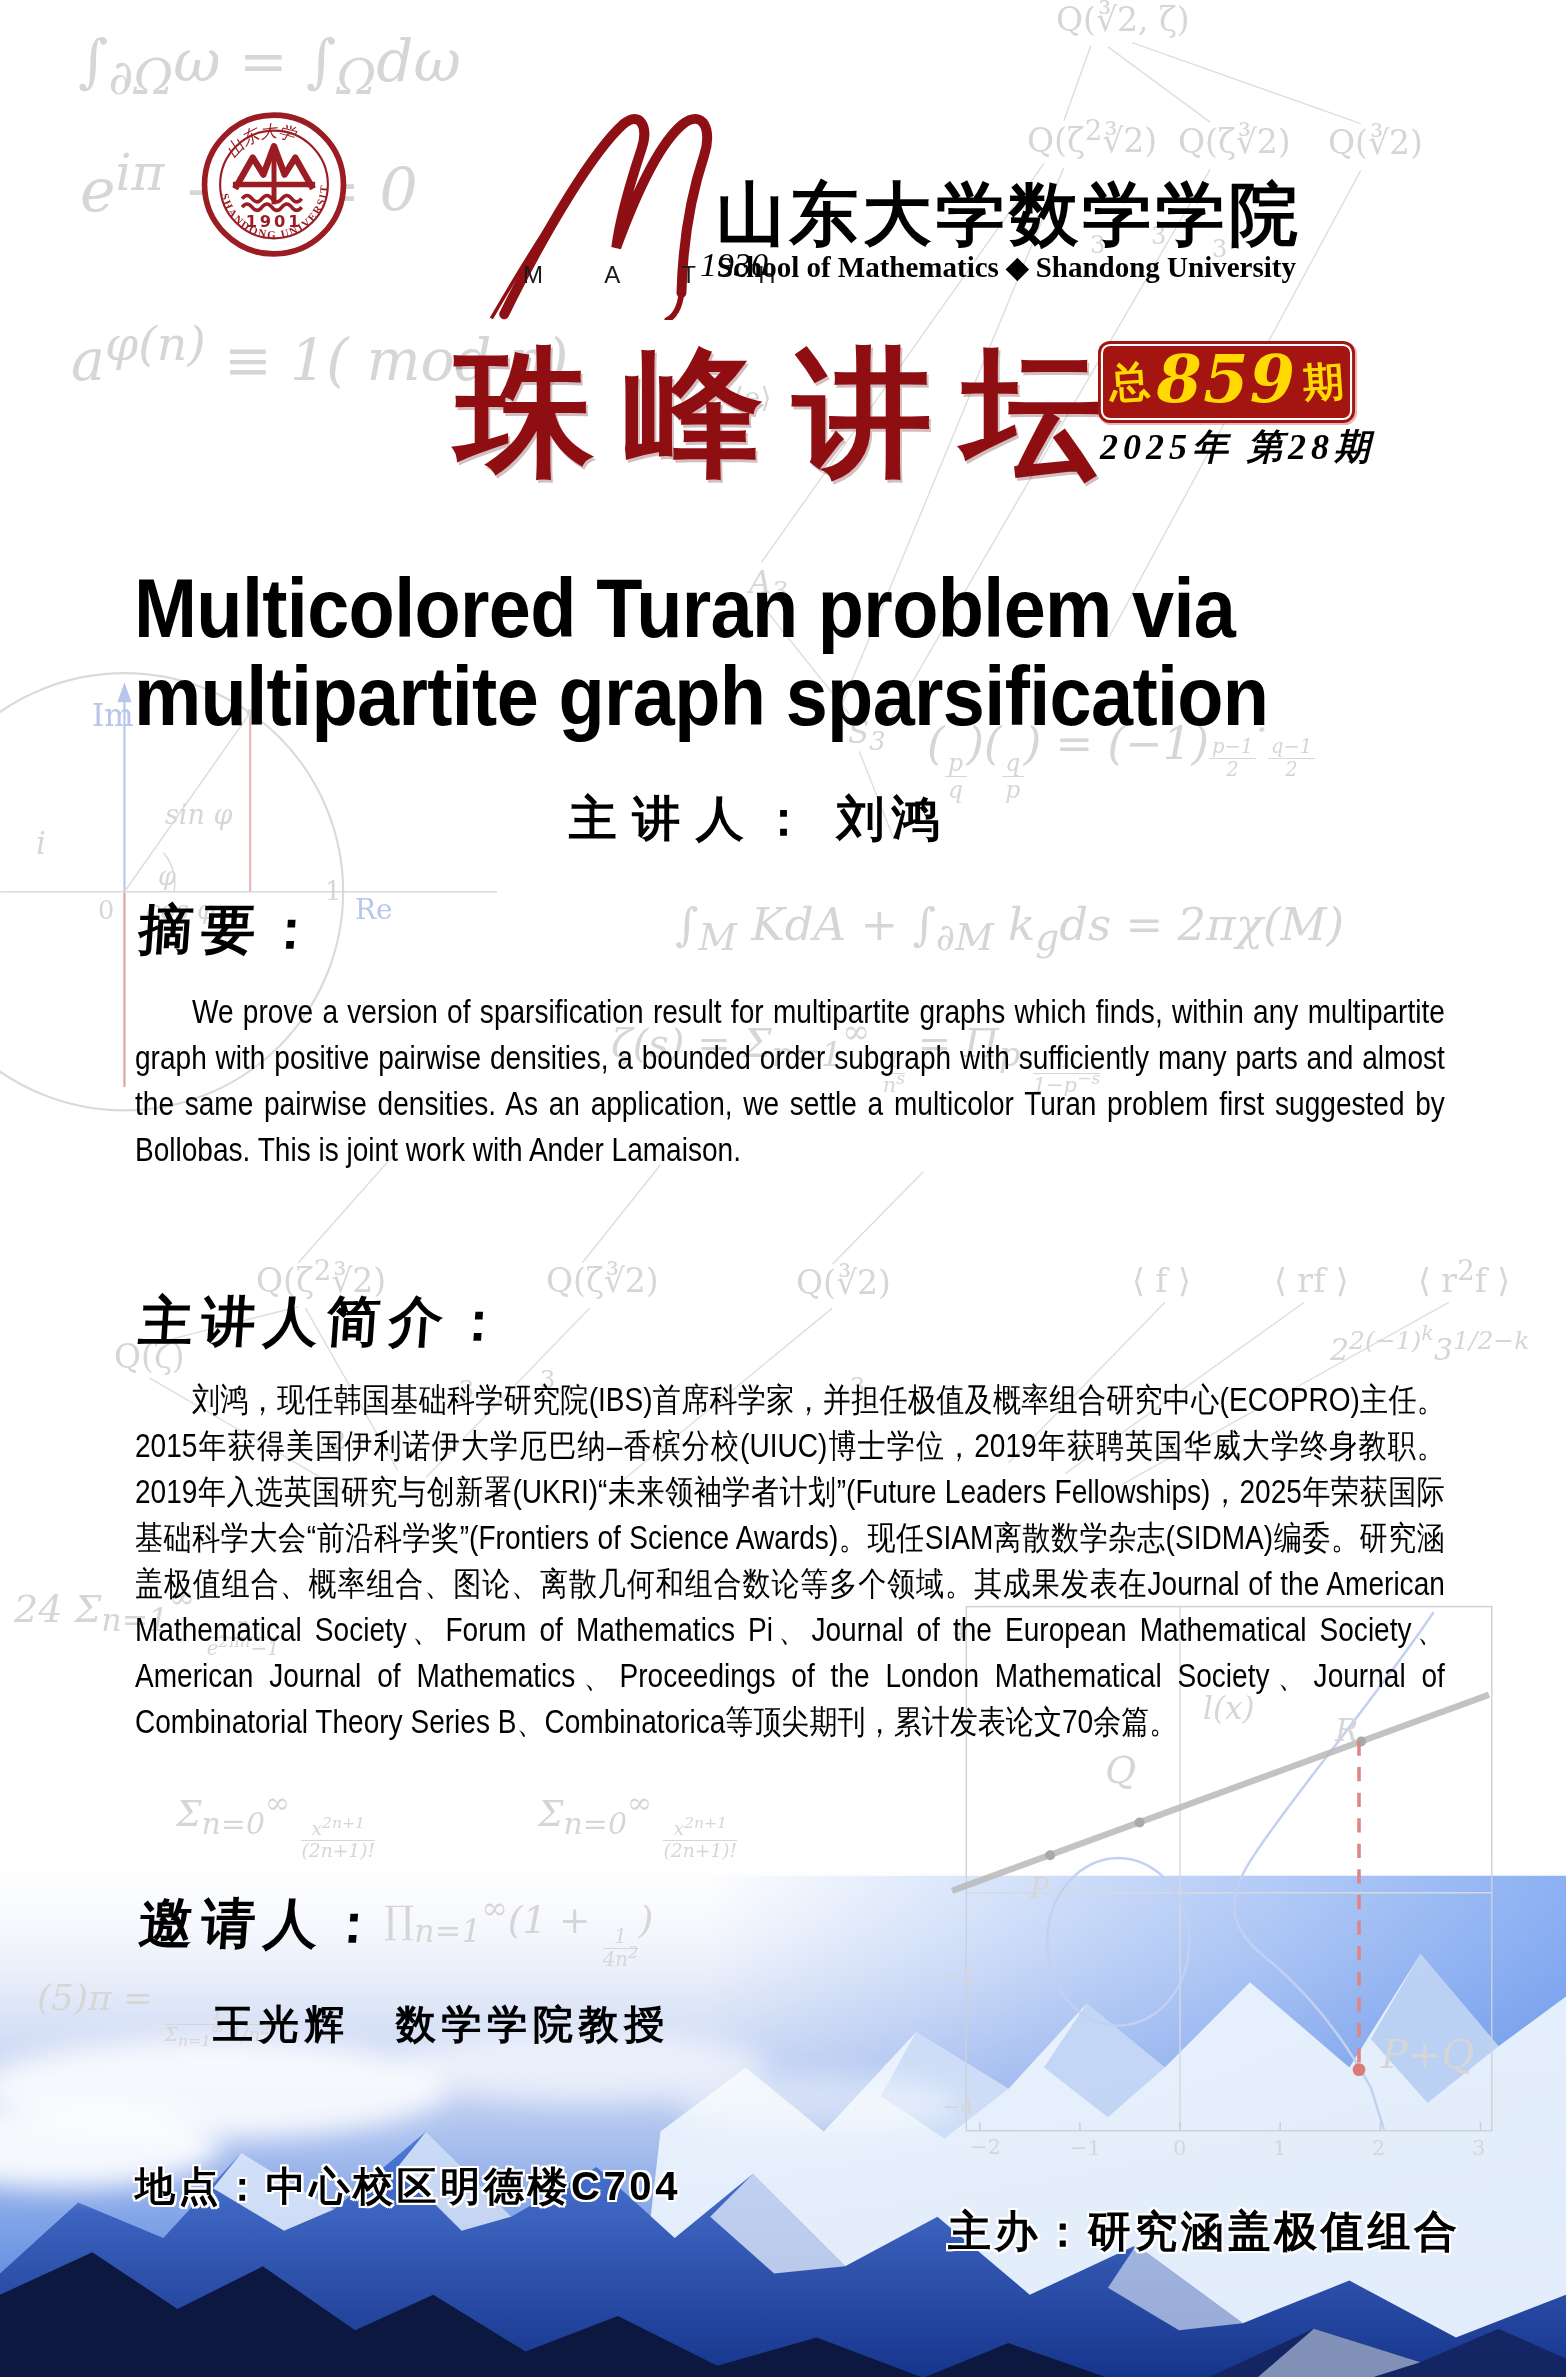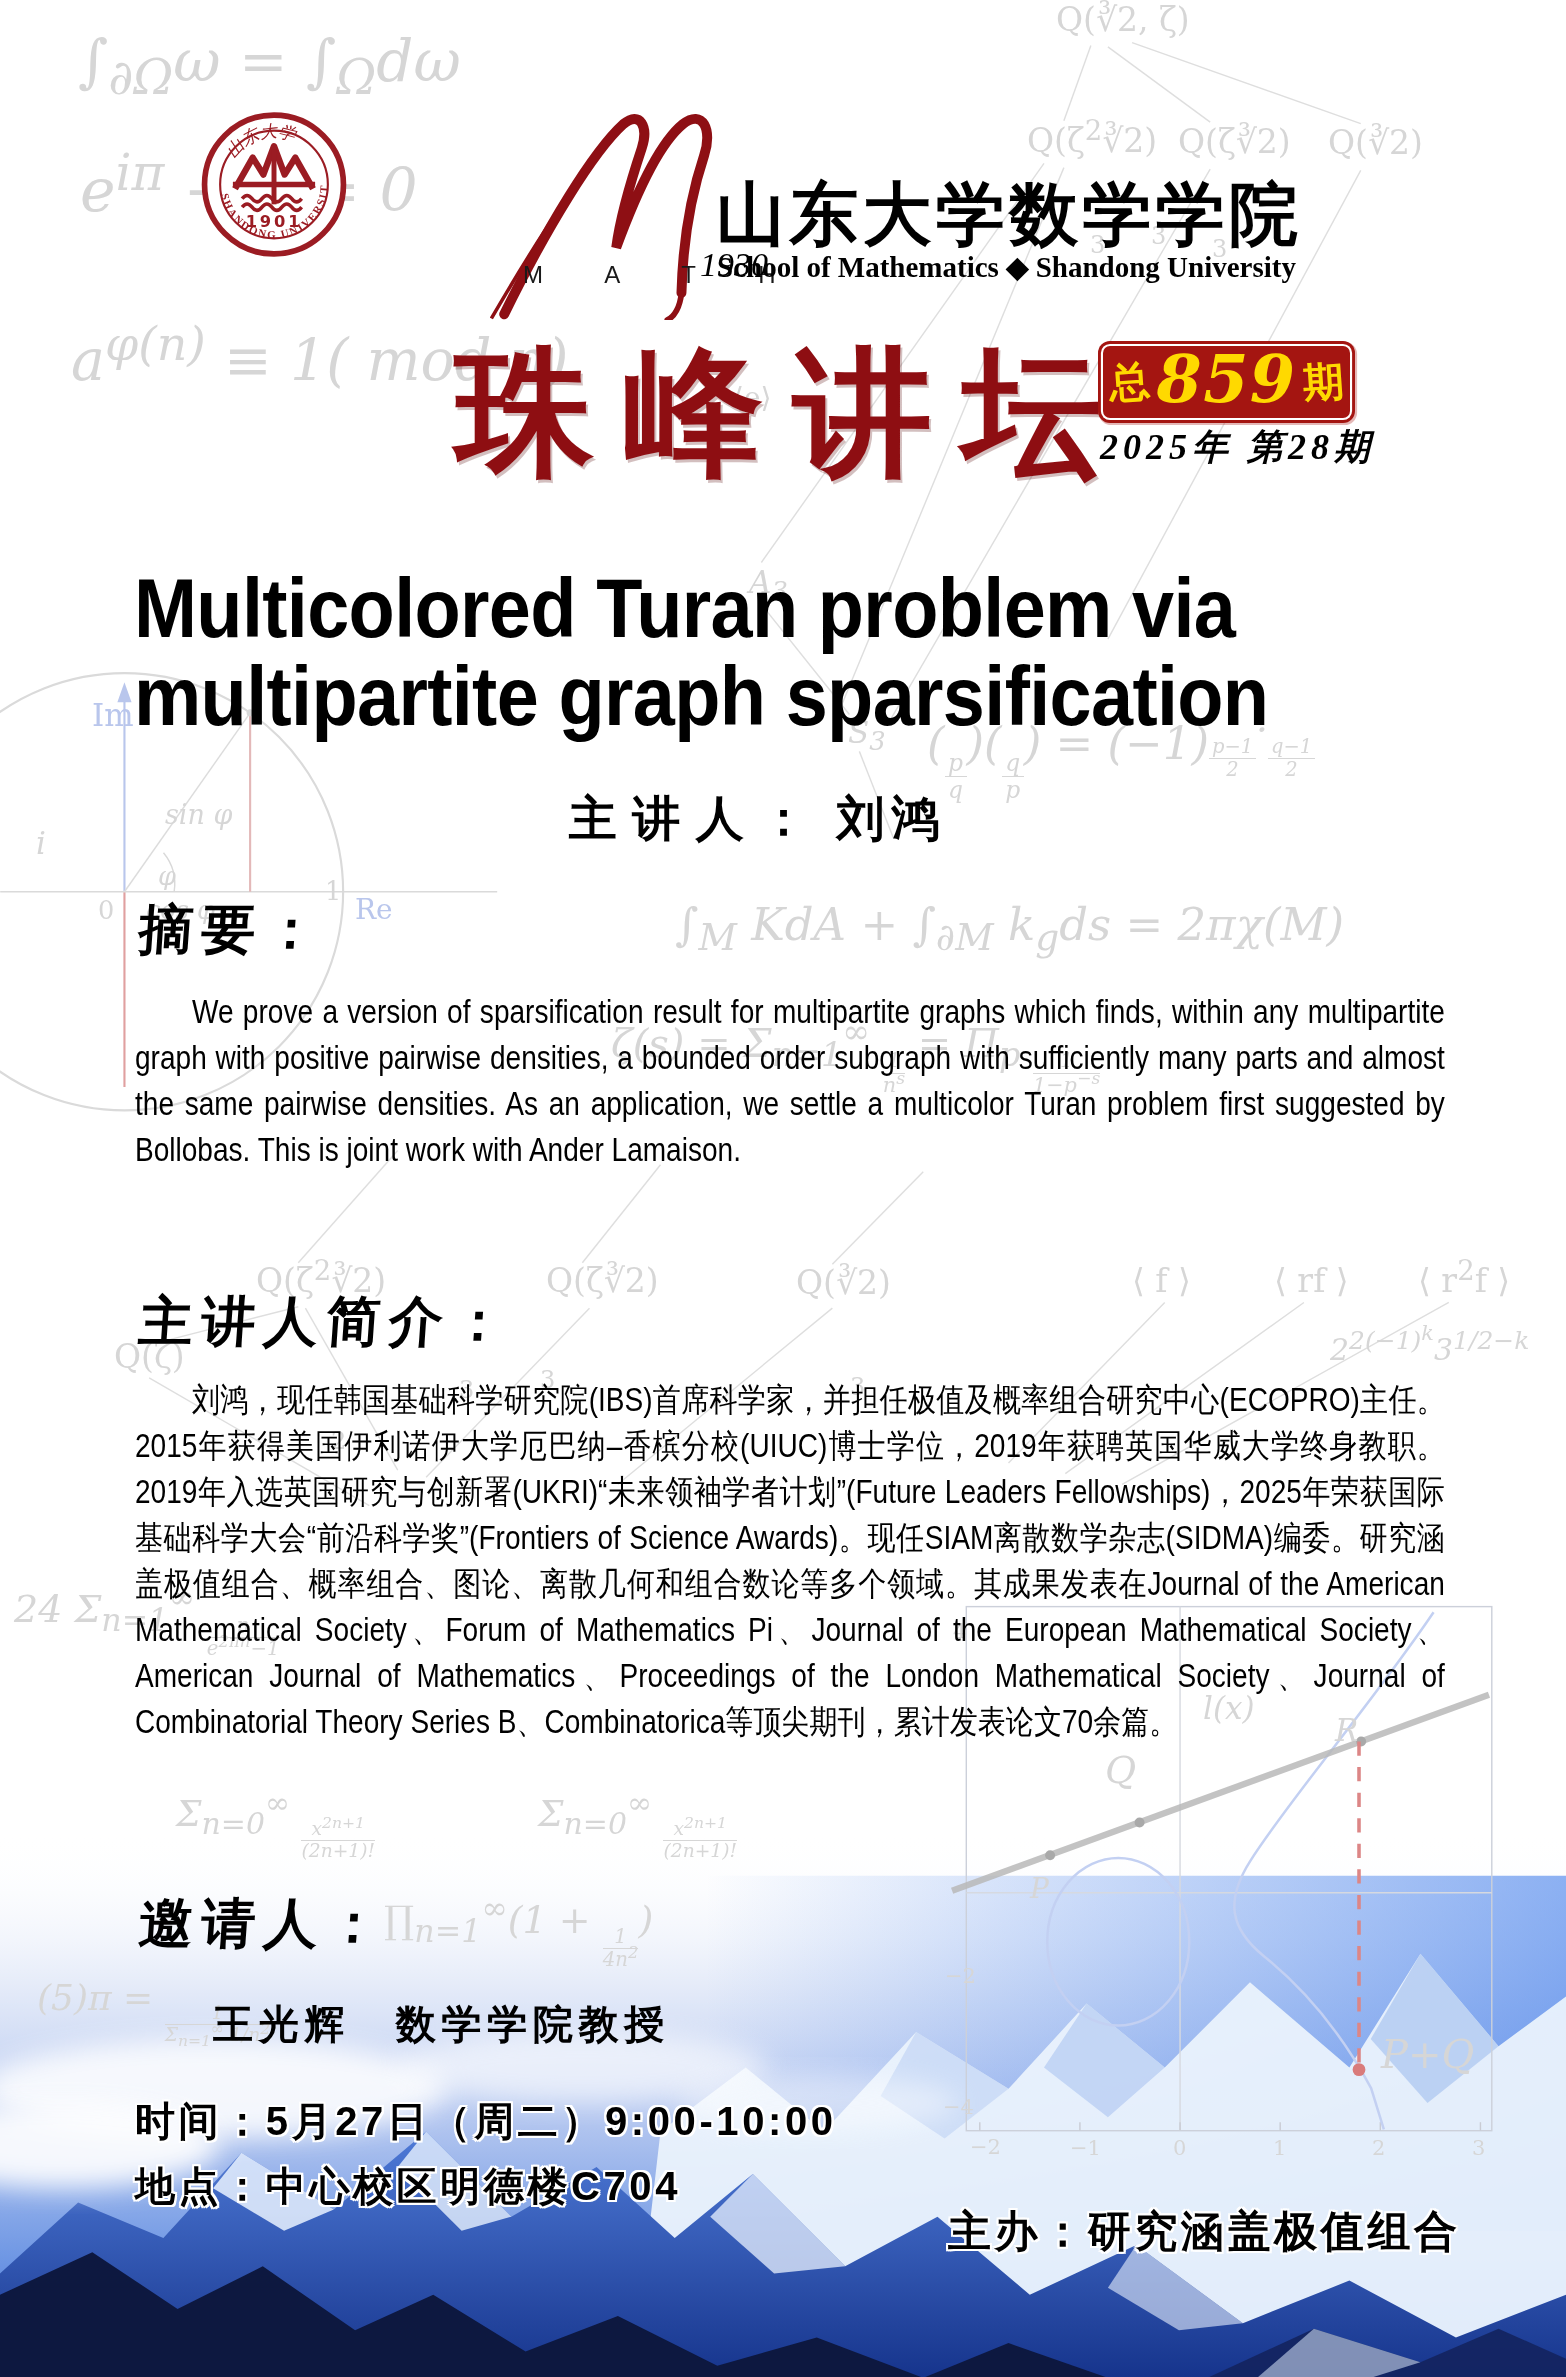--- a/index.html
+++ b/index.html
@@ -224,21 +224,20 @@
 
   <div class="abs h-callig h-abstract">摘要：</div>
   <div class="abs para p-abstract">We prove a version of sparsification result for multipartite graphs which finds, within any multipartite graph with positive pairwise densities, a bounded order subgraph with sufficiently many parts and almost the same pairwise densities. As an application, we settle a multicolor Turan problem first suggested by Bollobas. This is joint work with Ander Lamaison.</div>
 
   <div class="abs h-callig h-bio">主讲人简介：</div>
   <div class="abs para p-bio">刘鸿，现任韩国基础科学研究院(IBS)首席科学家，并担任极值及概率组合研究中心(ECOPRO)主任。2015年获得美国伊利诺伊大学厄巴纳–香槟分校(UIUC)博士学位，2019年获聘英国华威大学终身教职。2019年入选英国研究与创新署(UKRI)“未来领袖学者计划”(Future Leaders Fellowships)，2025年荣获国际基础科学大会“前沿科学奖”(Frontiers of Science Awards)。现任SIAM离散数学杂志(SIDMA)编委。研究涵盖极值组合、概率组合、图论、离散几何和组合数论等多个领域。其成果发表在Journal of the American Mathematical Society、Forum of Mathematics Pi、Journal of the European Mathematical Society、American Journal of Mathematics、Proceedings of the London Mathematical Society、Journal of Combinatorial Theory Series B、Combinatorica等顶尖期刊，累计发表论文70余篇。</div>
 
   <div class="abs h-callig h-inviter">邀请人：</div>
   <div class="abs inviter-line">王光辉　数学学院教授</div>
 
-  <div class="abs meta m-time">时间：5月27日（周二）9:00-10:00</div>
   <div class="abs meta m-venue">地点：中心校区明德楼C704</div>
   <div class="abs meta m-org">主办：研究涵盖极值组合</div>
 
 <div class="wm" style="left: 78px; top: 32px; font-size: 58px;">∫<sub>∂Ω</sub>ω = ∫<sub>Ω</sub>dω</div>
     <div class="wm" style="left: 80px; top: 160px; font-size: 60px;">e<sup>iπ</sup> + 1 = 0</div>
     <div class="wm" style="left: 71px; top: 332px; font-size: 57px;">a<sup>φ(n)</sup> ≡ 1( mod n)</div>
     <div class="wm wm-up" style="left: 1056px; top: 2.8px; font-size: 33px;">Q(∛2, ζ)</div>
     <div class="wm wm-up" style="left: 1027px; top: 124px; font-size: 33px;">Q(ζ<sup>2</sup>∛2)</div>
     <div class="wm wm-up" style="left: 1178px; top: 125px; font-size: 33px;">Q(ζ∛2)</div>
     <div class="wm wm-up" style="left: 1328px; top: 126px; font-size: 33px;">Q(∛2)</div>

